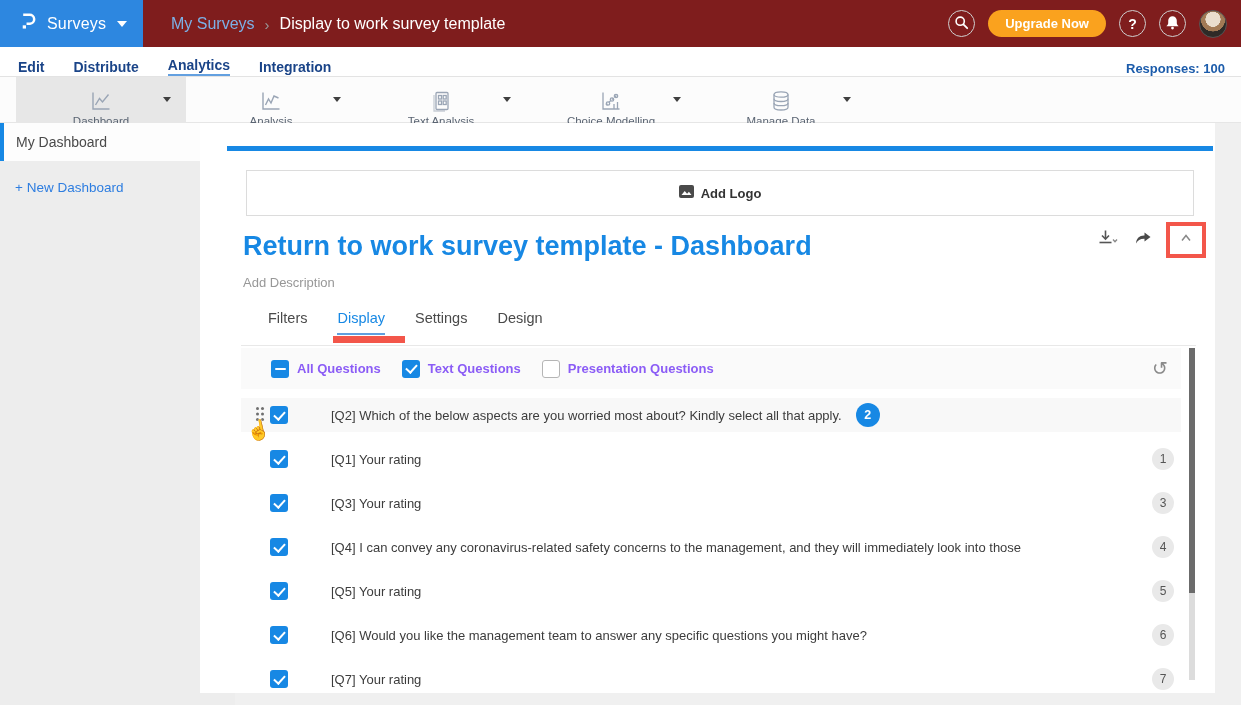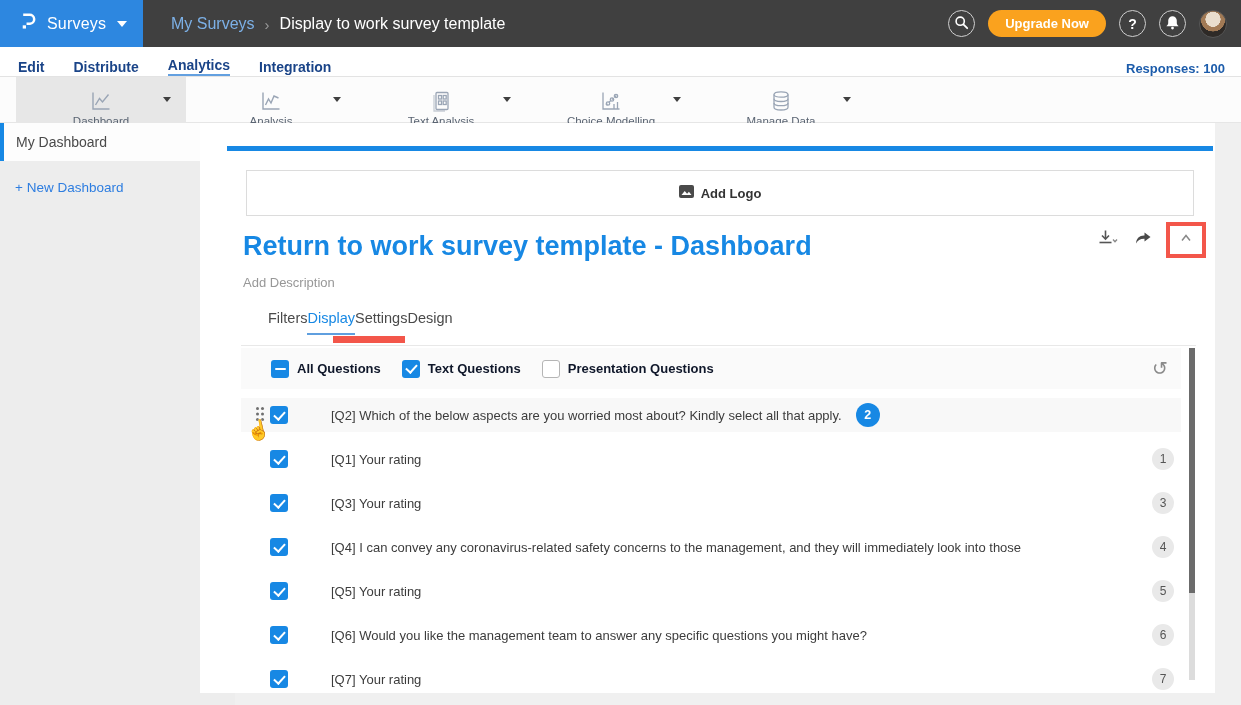--- a/index.html
+++ b/index.html
@@ -1,20 +1,20 @@
 <!DOCTYPE html>
 <html><head>
 <meta charset="utf-8">
 <style>
   * { box-sizing: border-box; margin: 0; padding: 0; }
   body { font-family: "Liberation Sans", sans-serif; background:#888; }
   .screen { position:relative; width:1241px; height:705px; background:#f0f0f0; overflow:hidden; }
 
   
-  .top-header { position:absolute; left:0; top:0; width:1241px; height:47px; background:#404040; display:flex; align-items:center; }
+  .top-header { position:absolute; left:0; top:0; width:1241px; height:47px; background:#7f1d1d; display:flex; align-items:center; }
   .brand { width:143px; height:47px; background:#2d87e0; color:#fff; display:flex; align-items:center; gap:9px; padding-left:17px; cursor:pointer; }
   .brand-label { font-size:16px; font-weight:500; letter-spacing:.2px; }
   .caret-down-white { width:0; height:0; border-left:5px solid transparent; border-right:5px solid transparent; border-top:6px solid #fff; margin-left:2px; }
   .breadcrumb { display:flex; align-items:flex-end; gap:10px; margin-left:28px; font-size:16px; }
   .crumb-parent { color:#7cb0e6; }
   .crumb-sep { color:#9a9a9a; font-size:15px; }
   .crumb-current { color:#ffffff; }
   .header-right { margin-left:auto; display:flex; align-items:center; gap:13px; padding-right:14px; }
   .circle-btn { width:27px; height:27px; border:1.5px solid #cfcfcf; border-radius:50%; display:flex; align-items:center; justify-content:center; color:#fff; font-weight:bold; font-size:14px; }
   .upgrade-btn { height:27px; background:#faa21e; border:none; border-radius:14px; color:#fff; font-weight:bold; font-size:13px; padding:0 17px; font-family:inherit; cursor:pointer; }
@@ -45,29 +45,29 @@
   .canvas { position:absolute; left:200px; top:123px; width:1015px; height:570px; background:#fff; overflow:hidden; }
   .blue-bar { position:absolute; left:27px; top:23px; width:986px; height:5px; background:#1788e4; }
   .logo-box { position:absolute; left:46px; top:47px; width:948px; height:46px; border:1px solid #dcdcdc; display:flex; align-items:center; justify-content:center; gap:7px; cursor:pointer; background:#fff; }
   .add-logo-label { font-size:13px; font-weight:600; color:#333; }
   .page-title { position:absolute; left:43px; top:108px; font-size:27px; font-weight:bold; color:#1788e4; }
   .add-desc { position:absolute; left:43px; top:152px; font-size:13px; color:#979797; cursor:text; }
   .title-actions { position:absolute; left:894px; top:99px; display:flex; align-items:center; gap:10px; }
   .icon-btn { width:26px; height:26px; display:flex; align-items:center; justify-content:center; cursor:pointer; }
   .collapse-wrap { width:40px; height:36px; border:4px solid #f3564a; background:#fff; display:flex; align-items:center; justify-content:center; cursor:pointer; }
 
-  .tabs { position:absolute; left:68px; top:187px; display:flex; }
+  .tabs { position:absolute; left:68px; top:187px; display:flex; gap:30px; }
   .tab { font-size:14.5px; font-weight:500; color:#4a4a4a; padding-bottom:7px; cursor:pointer; }
   .tab.active { color:#1788e4; border-bottom:2px solid #5f9fdf; }
   .red-underline { position:absolute; left:133px; top:213px; width:72px; height:7px; background:#f3564a; }
   .tabs-divider { position:absolute; left:41px; top:222px; width:955px; height:1px; background:#e8e8e8; }
 
   .filter-row { position:absolute; left:41px; top:225px; width:940px; height:41px; background:#fafafa; display:flex; align-items:center; padding-left:30px; gap:21px; }
   .filter-group { display:flex; align-items:center; gap:8px; }
-  .filter-label { font-size:13px; font-weight:600; color:#0f172a; }
+  .filter-label { font-size:13px; font-weight:600; color:#8b5cf6; }
   .reset-btn { margin-left:auto; padding-right:13px; font-size:19px; color:#8a8a8a; cursor:pointer; line-height:1; }
 
   .cb { width:18px; height:18px; border-radius:3px; flex:none; cursor:pointer; }
   .cb-checked { background:#1788e4; position:relative; }
   .cb-checked::after { content:""; position:absolute; left:6px; top:2.5px; width:5px; height:9px; border:solid #fff; border-width:0 2.2px 2.2px 0; transform:rotate(42deg); }
   .cb-indeterminate { background:#1788e4; position:relative; }
   .cb-indeterminate::after { content:""; position:absolute; left:3.5px; top:8px; width:11px; height:2.4px; background:#fff; border-radius:1px; }
   .cb-unchecked { background:#fff; border:1.5px solid #b5b5b5; }
 
   .q-list { position:absolute; left:41px; top:275px; width:940px; }

